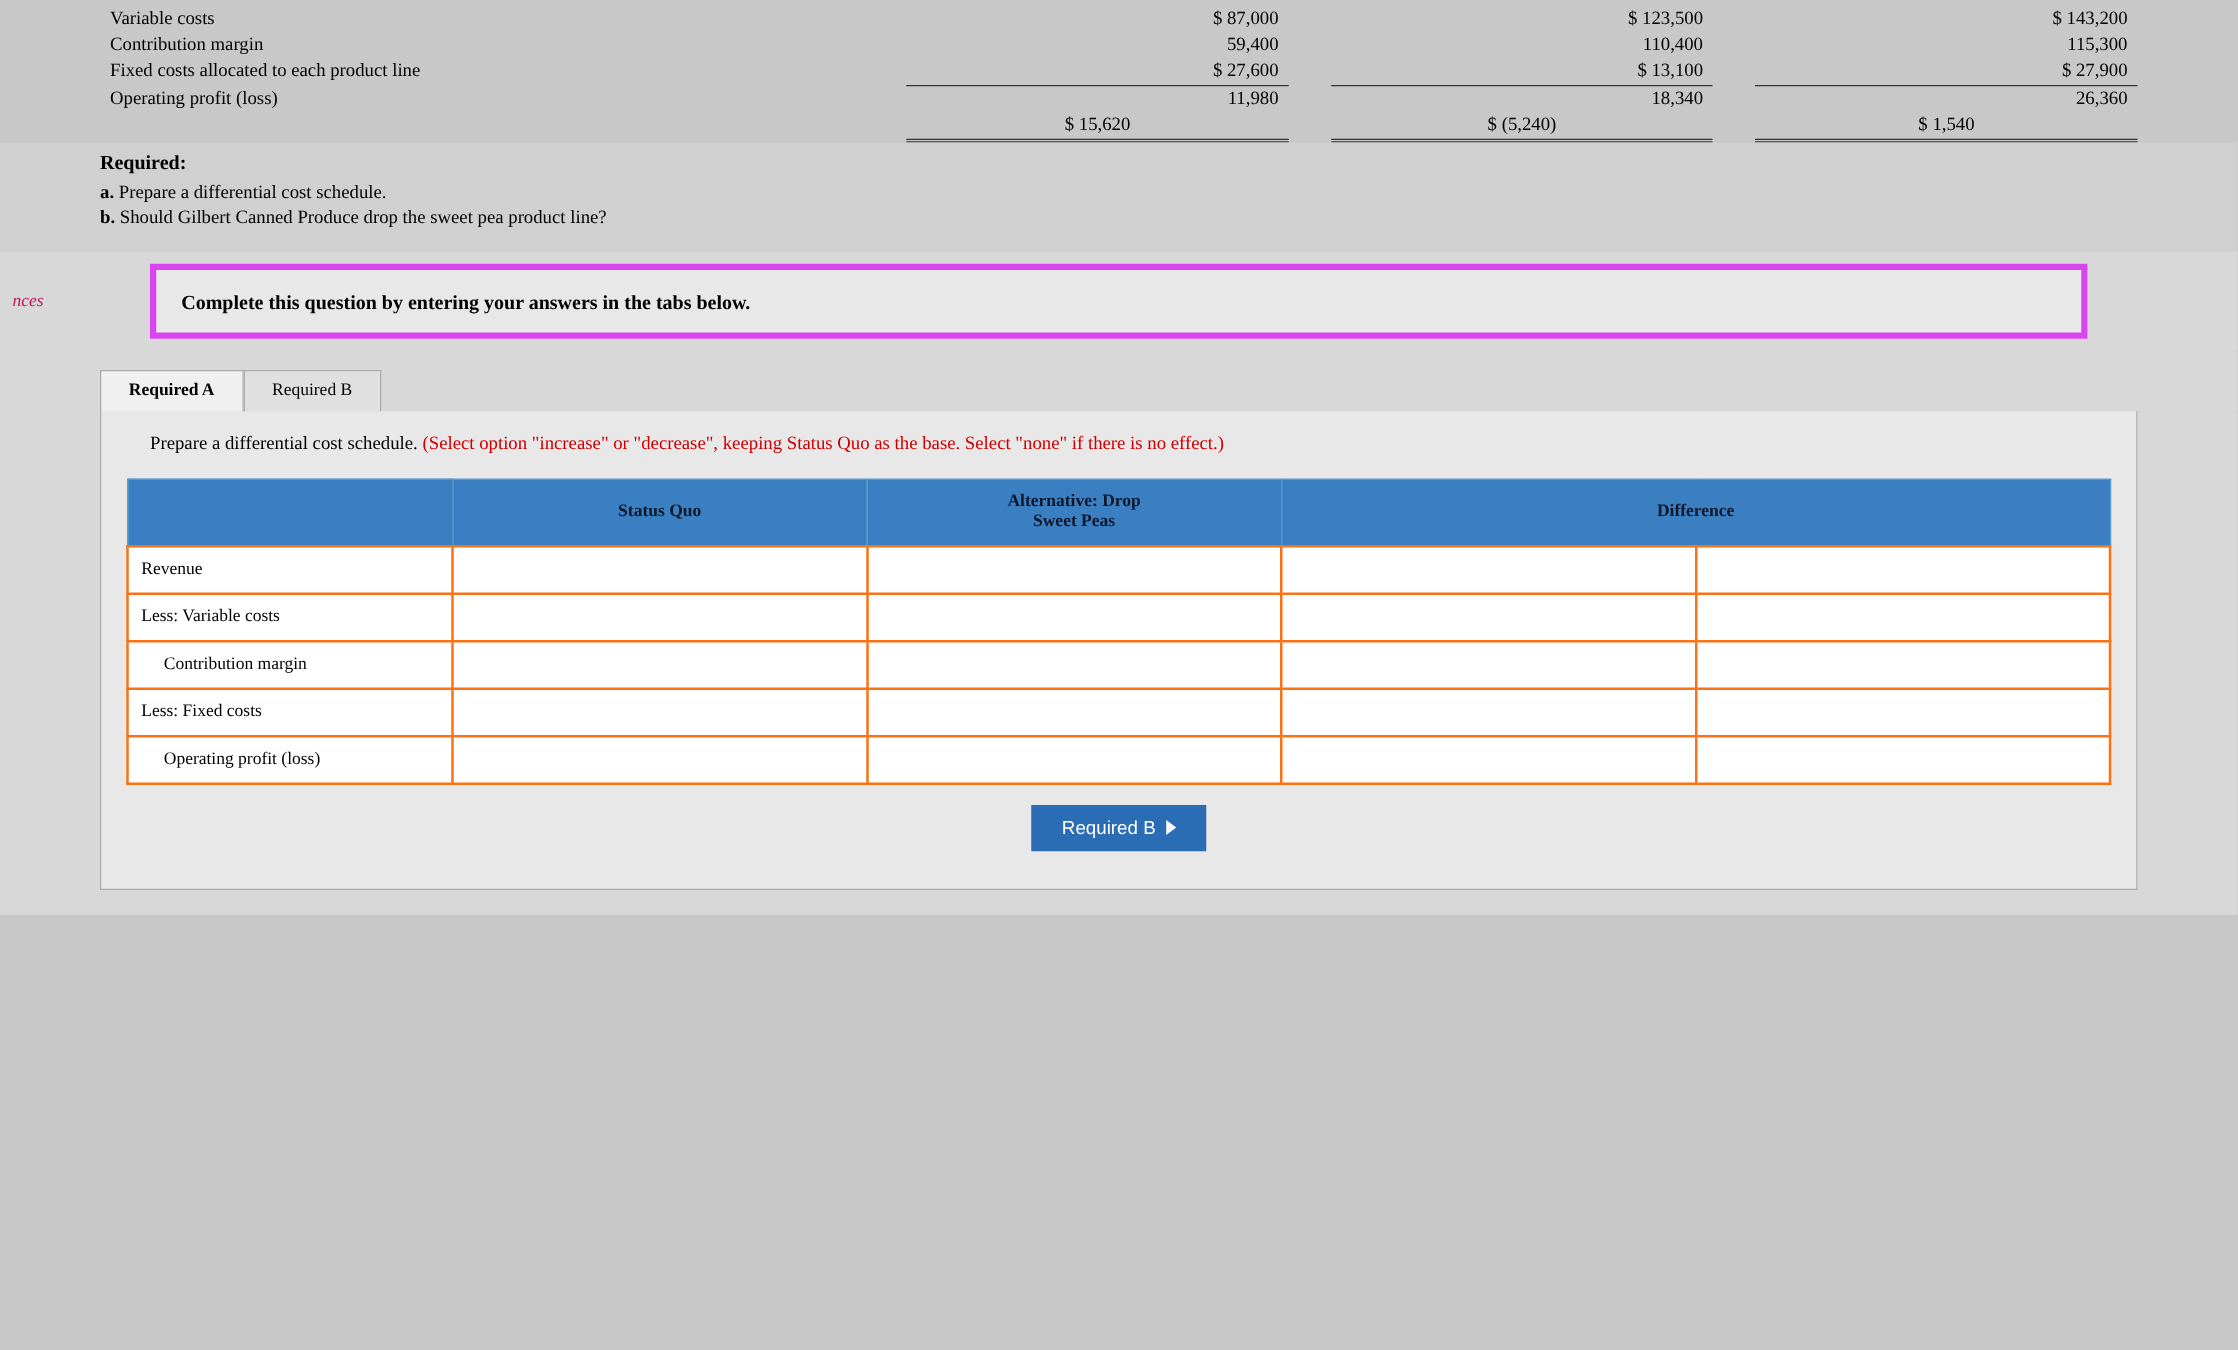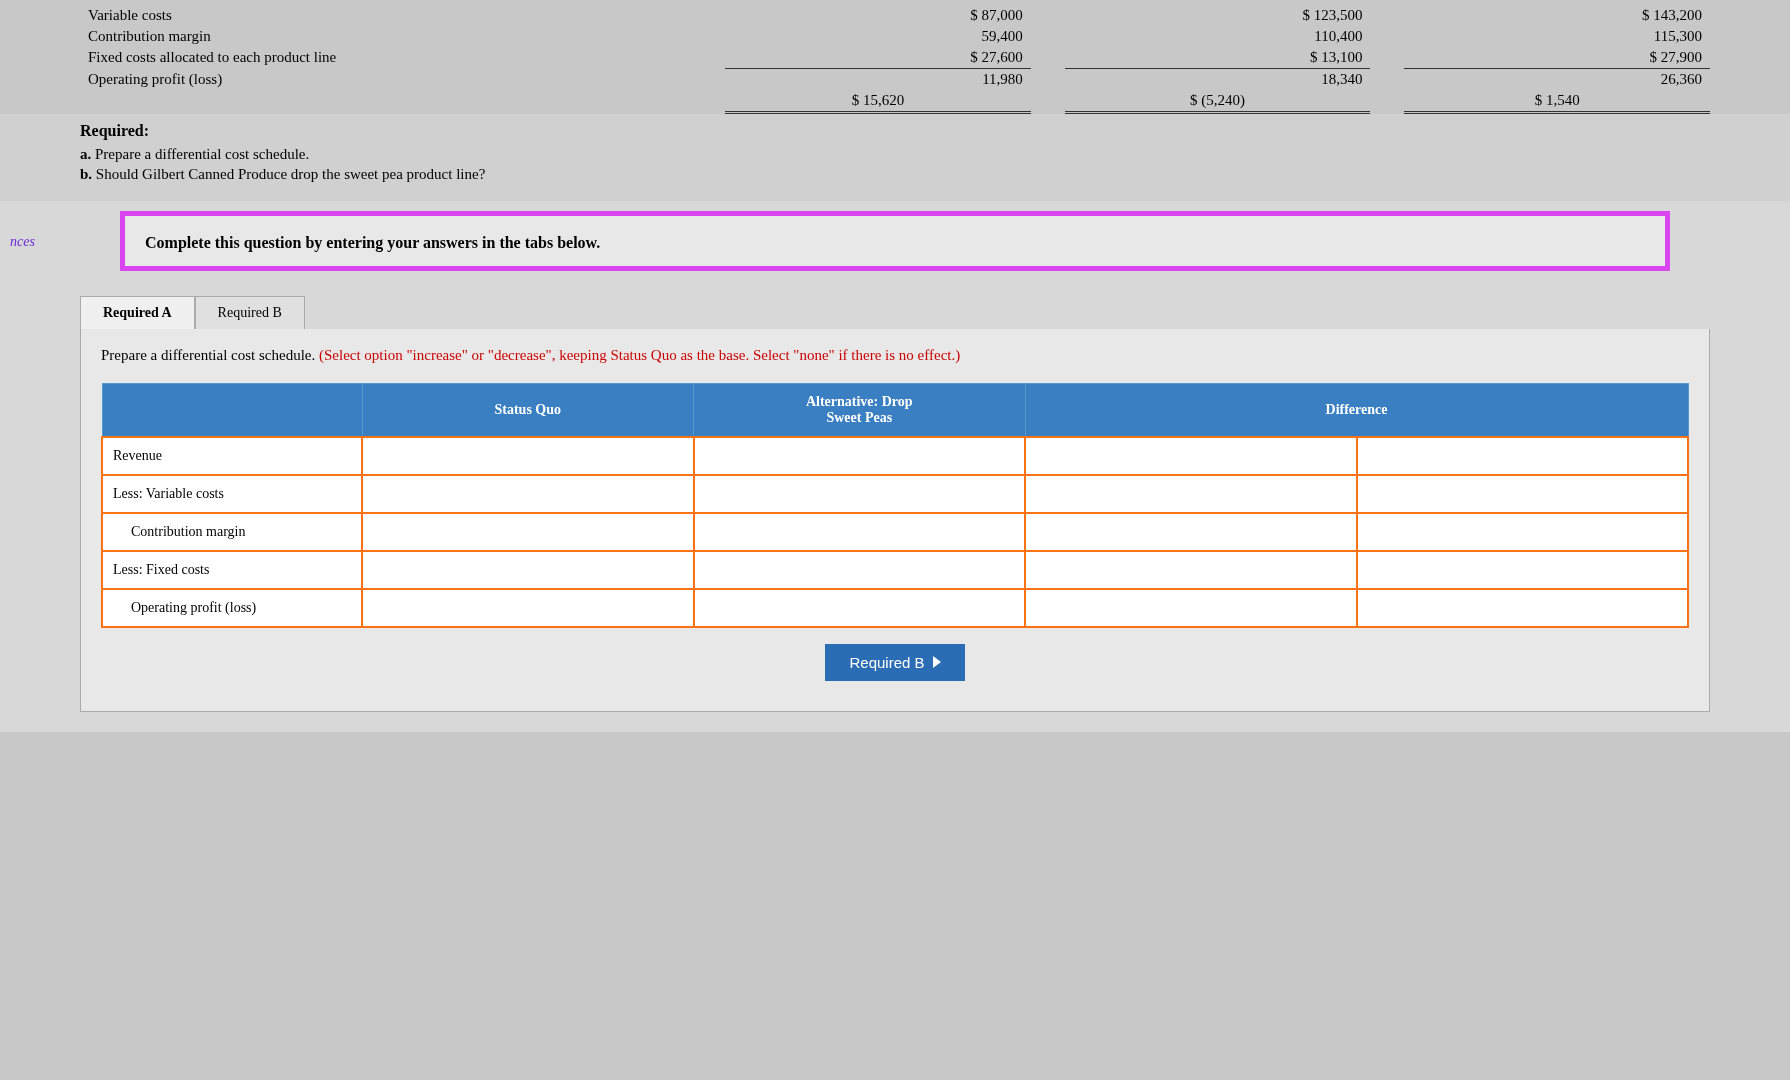--- a/index.html
+++ b/index.html
@@ -122,36 +122,37 @@
       border: 1px solid #aaa;
       border-top: none;
       background: #e8e8e8;
       padding: 15px 20px 20px 20px;
     }
 
     .instruction-text {
       font-size: 15px;
       margin-bottom: 16px;
       line-height: 1.5;
+      margin-left: 19px;
     }
 
     .instruction-text .red-text {
       color: #cc0000;
     }
 
     
     .data-table {
       width: 100%;
       border-collapse: collapse;
       font-size: 14px;
     }
 
     .data-table thead tr {
       background: #3a7fc1;
-      color: #ffffff;
+      color: #0f172a;
     }
 
     .data-table thead th {
       padding: 10px 12px;
       text-align: center;
       font-weight: bold;
       border: 1px solid #5599d0;
     }
 
     .data-table thead th:first-child {
@@ -221,21 +222,21 @@
       border-bottom: 6px solid transparent;
       border-left: 8px solid white;
     }
 
     .nces-label {
       position: absolute;
       left: 10px;
       top: 120px;
       font-size: 14px;
       font-style: italic;
-      color: #6d28d9;
+      color: #be185d;
     }
 
     .top-area-bg {
       background: #c8c8c8;
       padding: 5px 80px 0 80px;
     }
 
   </style>
 </head>
 <body>

